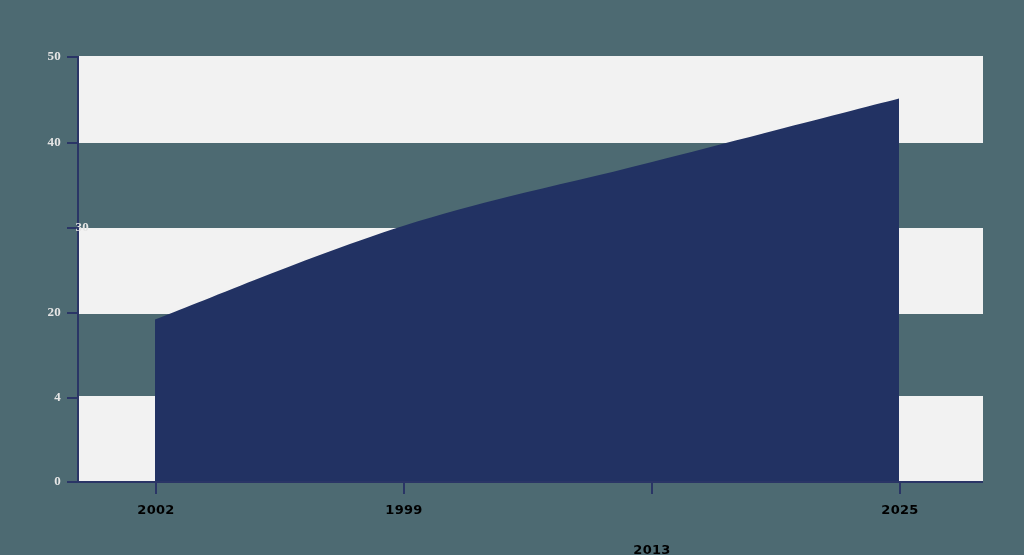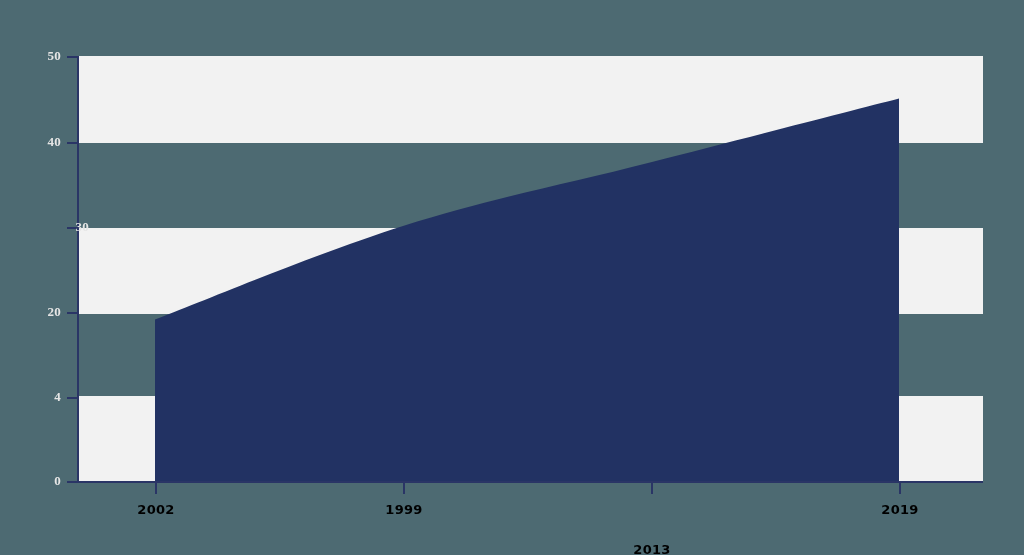--- a/index.html
+++ b/index.html
@@ -146,16 +146,16 @@
   <div class="x-tick-mark" style="left:155px;"></div>
   <div class="x-tick-label" style="left:156px;">2002</div>
 
   <div class="x-tick-mark" style="left:403px;"></div>
   <div class="x-tick-label" style="left:404px;">1999</div>
 
   <div class="x-tick-mark" style="left:651px;"></div>
   <div class="x-tick-label" style="left:652px;margin-top:40px;">2013</div>
 
   <div class="x-tick-mark" style="left:899px;"></div>
-  <div class="x-tick-label" style="left:900px;">2019</div>
+  <div class="x-tick-label" style="left:900px;">2025</div>
 
 
 </div>
 
 </body></html>

